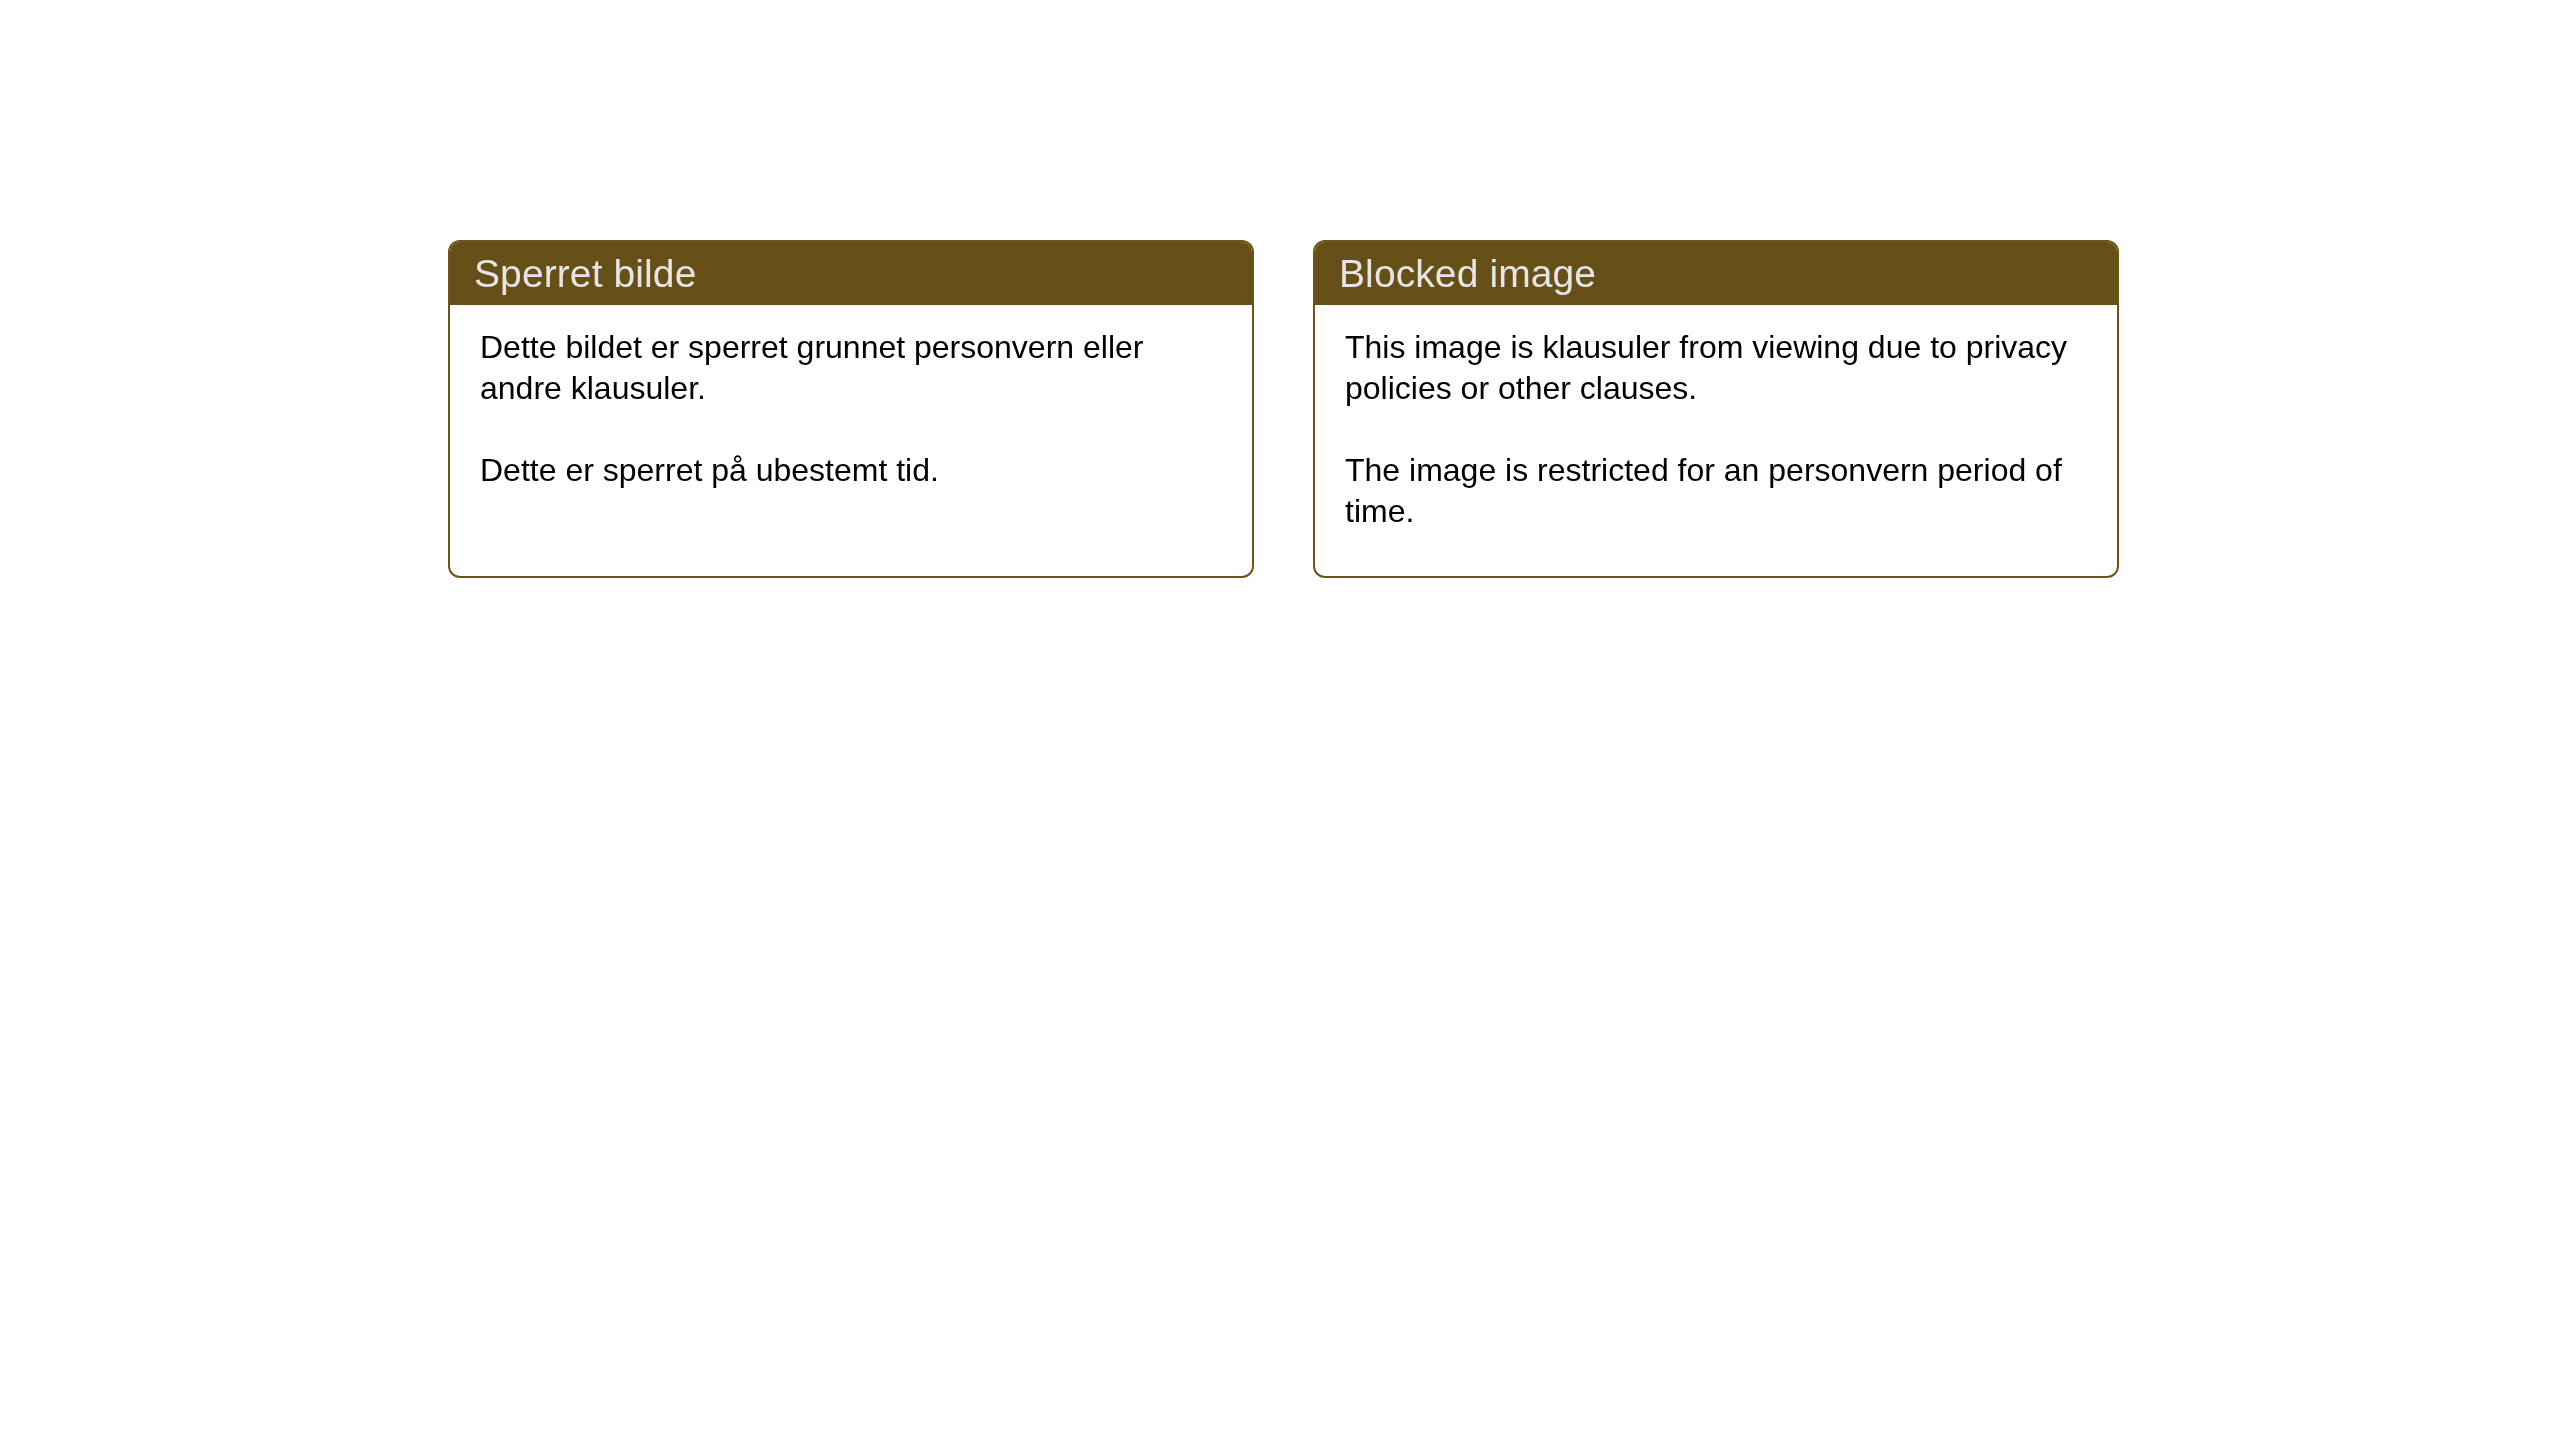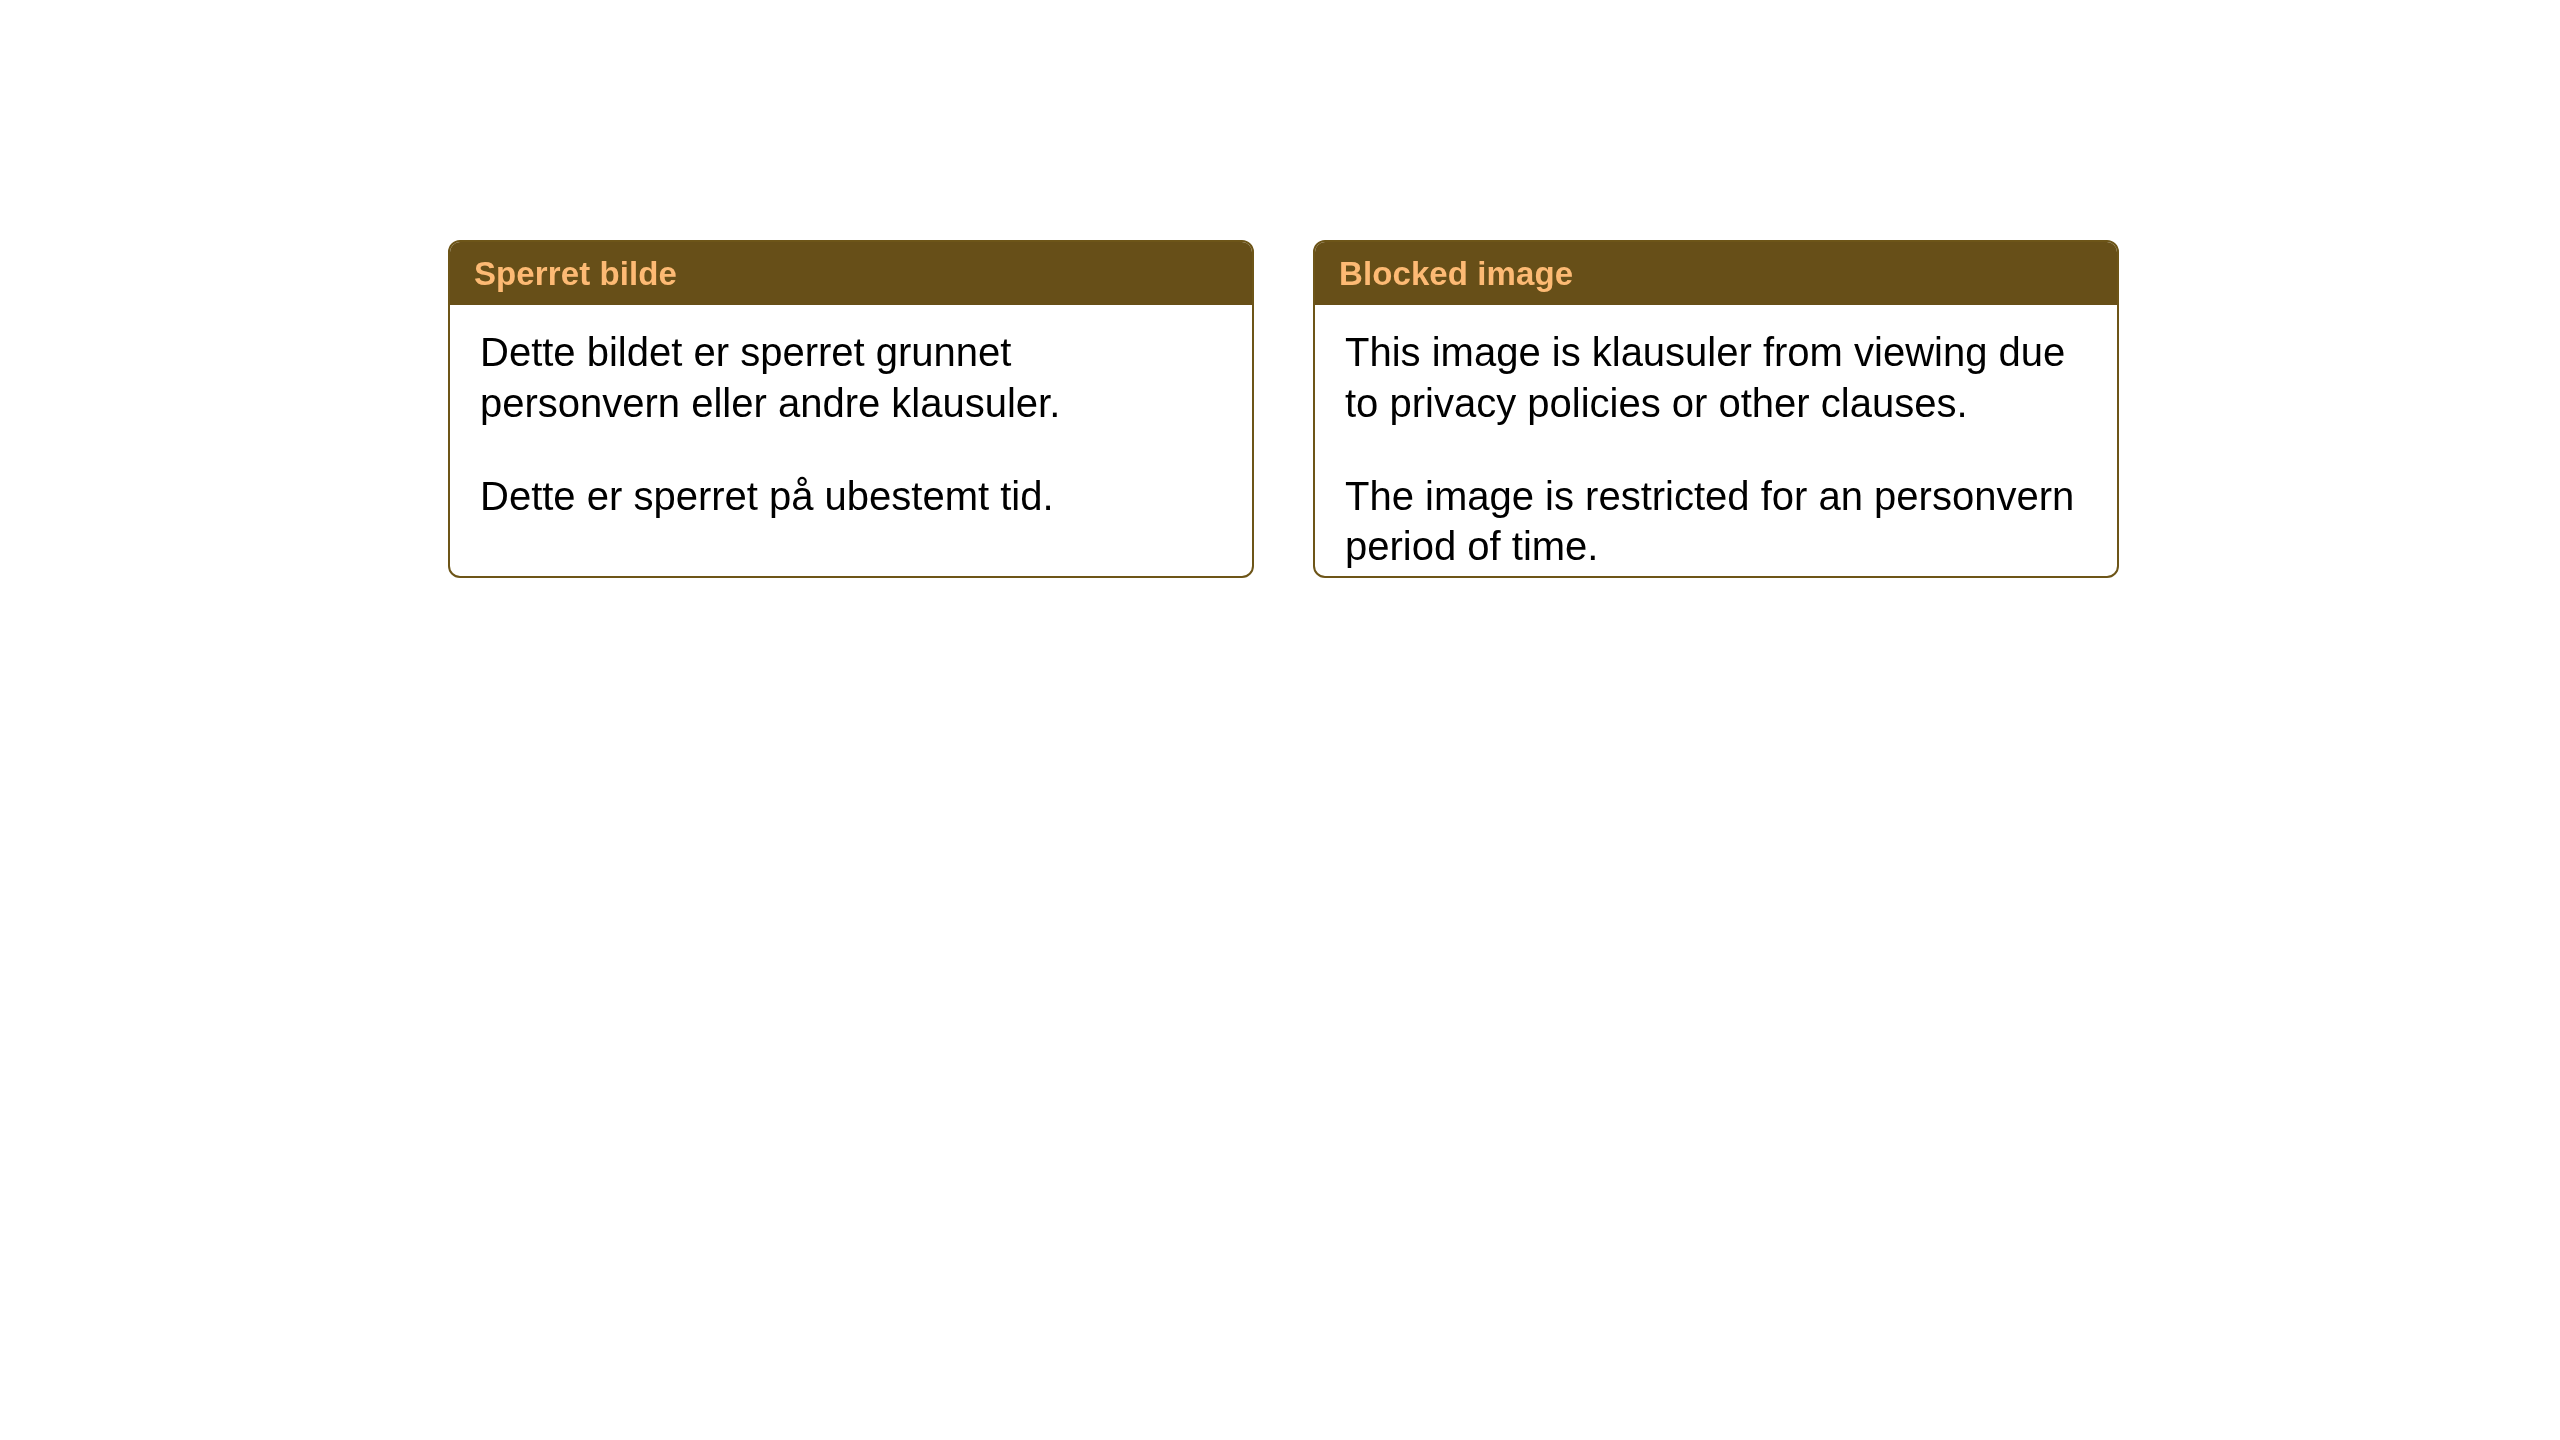--- a/index.html
+++ b/index.html
@@ -48,38 +48,38 @@
   .panel-header {
     height: 63px;
     background: #674f18;
     display: flex;
     align-items: center;
     padding: 0 0 0 24px;
     box-sizing: border-box;
   }
 
   .panel-title {
-    color: #fdba74;
+    color: #e5e5e5;
     font-family: "Liberation Sans", sans-serif;
-    font-size: 33px;
-    font-weight: 700;
+    font-size: 39px;
+    font-weight: 400;
     line-height: 1;
     letter-spacing: 0.1px;
     white-space: nowrap;
   }
 
   .panel-body {
     padding: 22px 26px 0 30px;
     box-sizing: border-box;
   }
 
   .panel-paragraph {
     color: #000000;
     font-family: "Liberation Sans", sans-serif;
-    font-size: 40px;
+    font-size: 32px;
     font-weight: 400;
     line-height: 1.27;
     margin: 0;
     max-width: 740px;
   }
 
   .panel-paragraph + .panel-paragraph {
     margin-top: 42px;
   }
 </style>

